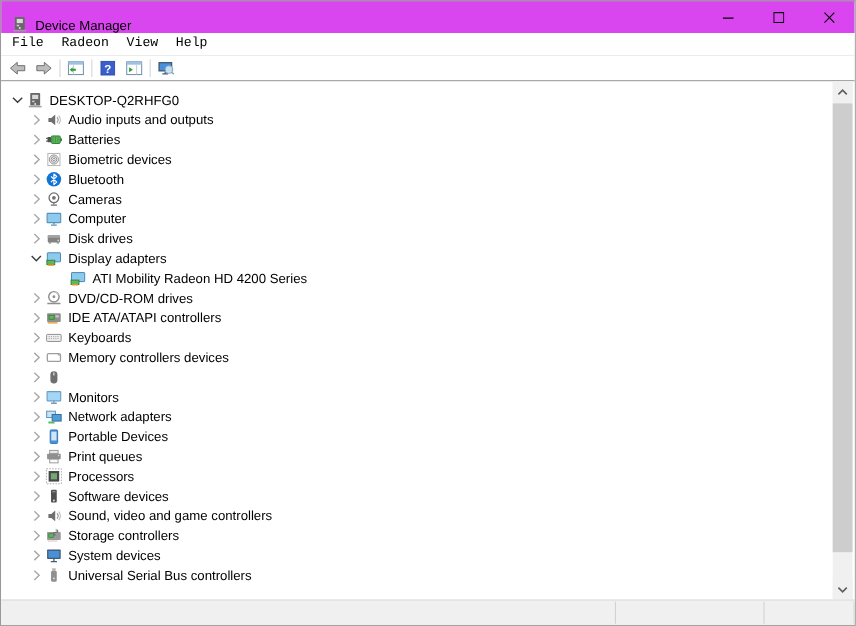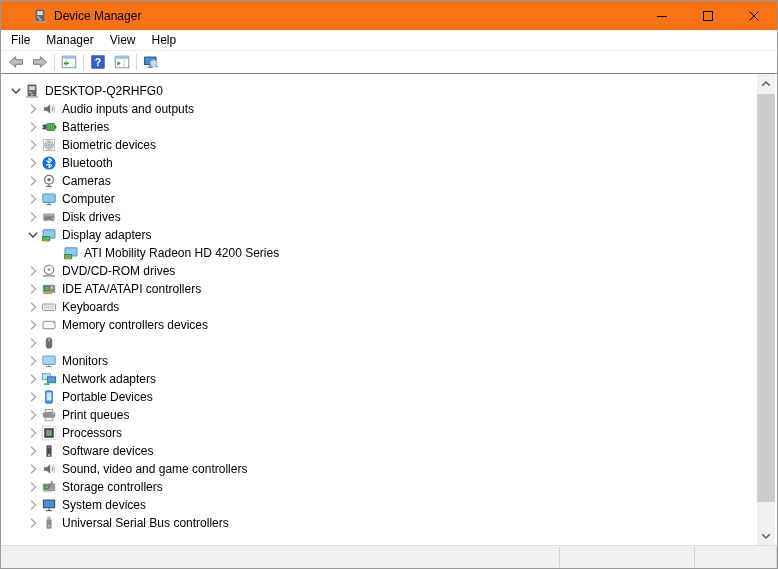--- a/index.html
+++ b/index.html
@@ -7,29 +7,29 @@
   body {
     width:778px; height:569px; overflow:hidden;
     font-family:"Liberation Sans", sans-serif;
     font-size:12px; color:#000;
   }
   .window {
     position:relative; width:778px; height:569px;
     border:1px solid #999; background:#fff; overflow:hidden;
   }
   
-  .titlebar { position:absolute; top:0; left:0; right:0; height:29px; display:flex; align-items:center; background:#f97316;padding-left:22px; }
+  .titlebar { position:absolute; top:0; left:0; right:0; height:29px; display:flex; align-items:flex-end; background:#d946ef; }
   .title-icon { width:16px; height:16px; margin-left:9px; flex:none; }
   .title-icon svg, .tree-icon svg, .chevron svg, .tb-btn svg, .sb-btn svg { display:block; width:16px; height:16px; }
   .title-text { margin-left:6px; font-size:12px; white-space:nowrap; }
   .caption-buttons { position:absolute; right:0; top:0; height:29px; display:flex; }
   .caption-btn { width:46px; height:29px; display:flex; align-items:center; justify-content:center; }
   .caption-btn svg { width:10px; height:10px; display:block; }
   
-  .menubar { position:absolute; top:29px; left:0; right:0; height:21px; display:flex; align-items:center; padding-left:2px; background:#fff; border-bottom:1px solid #ececec; }
+  .menubar { position:absolute; top:29px; left:0; right:0; height:21px; display:flex; align-items:flex-start; padding-left:2px; background:#fff; border-bottom:1px solid #ececec;font-family:Liberation Mono, monospace; }
   .menu-item { padding:2px 8px; white-space:nowrap; }
   
   .toolbar { position:absolute; top:50px; left:0; right:0; height:23px; display:flex; align-items:center; padding-left:3px; background:#fff; border-bottom:1px solid #828282; }
   .tb-btn { width:24px; height:20px; display:flex; align-items:center; justify-content:center; flex:none; }
   .tb-sep { width:1px; height:16px; background:#d6d6d6; margin:0 2px; flex:none; }
   
   .content { position:absolute; top:73px; left:0; right:0; bottom:23px; background:#fff; overflow:hidden; }
   .tree { padding-top:8px; }
   .tree-row { height:18px; display:flex; align-items:center; white-space:nowrap; }
   .tree-row.lvl0 { padding-left:6px; }
@@ -84,21 +84,21 @@
             <svg viewBox="0 0 10 10">
               <path d="M0.5 0.5l9 9M9.5 0.5l-9 9" stroke="#000" stroke-width="1" fill="none"></path>
             </svg>
           </span>
         </div>
       </div>
   </div>
 
   <div class="menubar" id="menubar">
       <div class="menu-item">File</div>
-      <div class="menu-item">Manager</div>
+      <div class="menu-item">Radeon</div>
       <div class="menu-item">View</div>
       <div class="menu-item">Help</div>
     </div>
 
   <div class="toolbar" id="toolbar">
       <div class="tb-btn">
         <span>
           <svg viewBox="0 0 16 16">
             <path d="M1.5 8l6.2-5.3v3h6.8v4.6H7.7v3z" fill="#bdbdbd" stroke="#6e6e6e" stroke-width="0.9" stroke-linejoin="round"></path>
           </svg>

